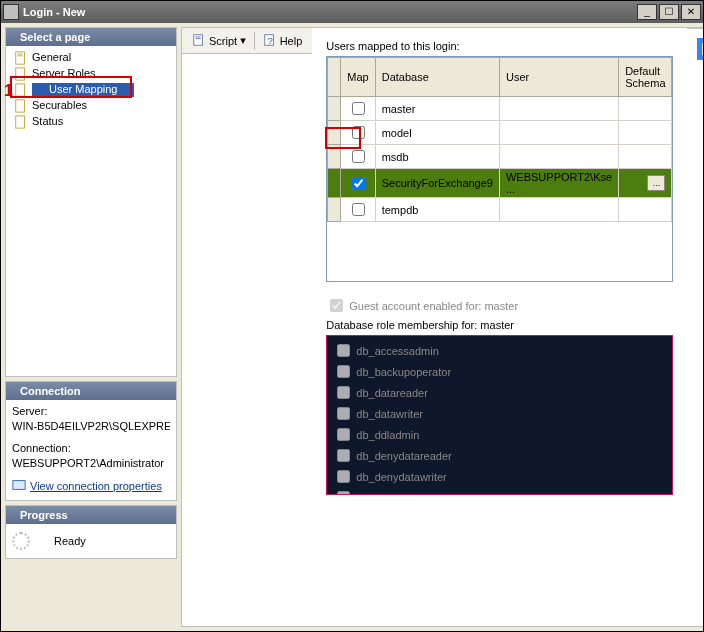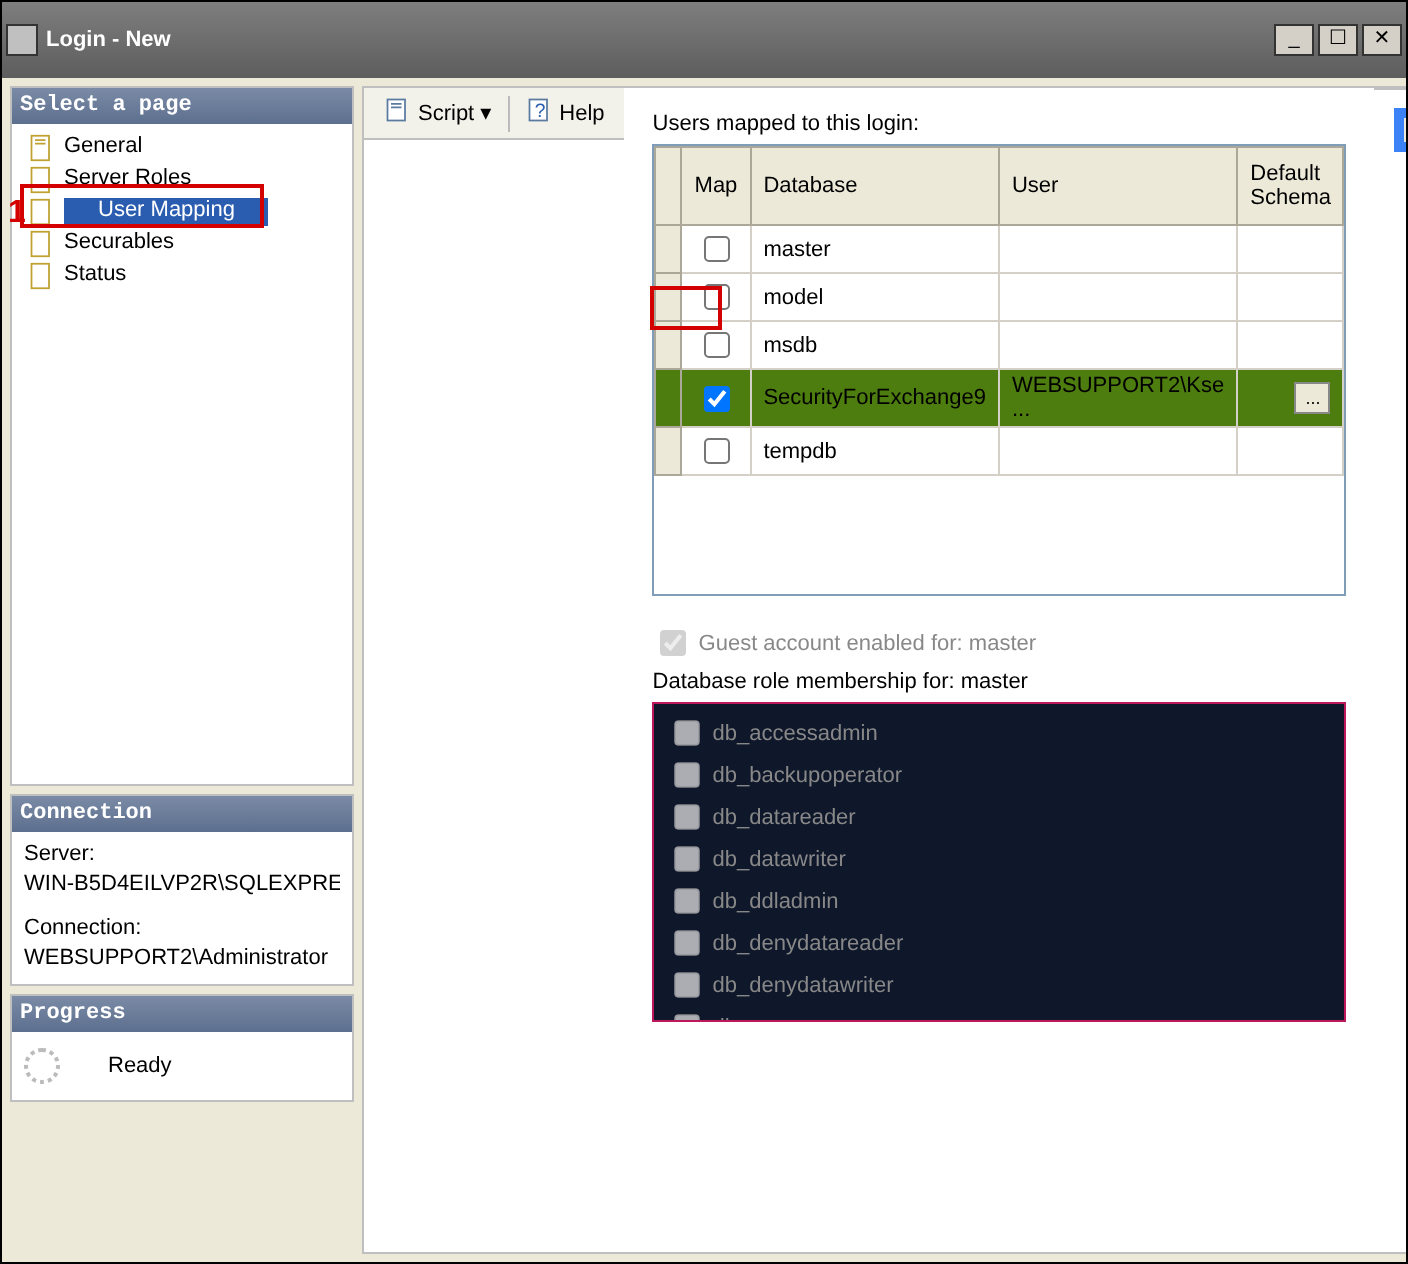--- a/index.html
+++ b/index.html
@@ -1,26 +1,26 @@
 <!DOCTYPE html>
 <html><head>
 <meta charset="utf-8">
 <style>
   * { box-sizing: border-box; font-family: Tahoma, sans-serif; font-size: 11px; }
   html, body { margin: 0; padding: 0; height: 100%; }
   .window { width: 704px; height: 632px; border: 1px solid #000; background: #ece9d8; display: flex; flex-direction: column; }
-  .titlebar { height: 38px; background: linear-gradient(to bottom, #7e7e7e, #5d5d5d); display: flex; align-items: center; color: #fff; padding: 0 2px; }
+  .titlebar { height: 22px; background: linear-gradient(to bottom, #7e7e7e, #5d5d5d); display: flex; align-items: center; color: #fff; padding: 0 2px; }
   .titlebar .appicon { width: 16px; height: 16px; background: #c0c0c0; border: 1px solid #333; margin-right: 4px; }
   .titlebar .title { flex: 1; font-weight: bold; }
   .titlebar .winbtns { display: flex; }
   .titlebar .winbtn { width: 20px; height: 16px; background: #d4d0c8; border: 1px solid #333; margin-left: 2px; display: flex; align-items: center; justify-content: center; color: #000; font-size: 10px; line-height: 1; cursor: default; }
   .body { flex: 1; display: flex; padding: 4px; gap: 4px; overflow: hidden; }
   .leftpanel { width: 172px; display: flex; flex-direction: column; gap: 4px; }
   .panel { background: #f5f3ea; border: 1px solid #bfbfbf; }
-  .panelhdr { background: linear-gradient(to bottom, #7b8ba6, #5c6f8e); color: #fff; font-weight: bold; padding: 3px 4px; font-family: Liberation Mono, monospace; }
+  .panelhdr { background: linear-gradient(to bottom, #7b8ba6, #5c6f8e); color: #fff; font-weight: bold; padding: 3px 14px; }
   .panelbody { padding: 4px 6px; background: #fff; }
   .navitem { display: flex; padding: 1px 2px; cursor: pointer; }
   .navitem.selected span.txt { background: #2a5db0; color: #fff; padding: 0 17px; }
   .navicon { width: 14px; height: 14px; margin-right: 4px; display: inline-block; }
   .rightpanel { flex: 1; border: 1px solid #bfbfbf; background: #fff; display: flex; flex-direction: row; }
   .toolbar { height: 26px; border-bottom: 1px solid #bfbfbf; display: flex; align-items: center; padding: 0 6px; gap: 4px; background: #f3f2ea; }
   .tbtn { display: flex; align-items: center; padding: 2px 4px; gap: 3px; cursor: pointer; }
   .content { flex: 1; padding: 12px 14px 10px 14px; display: flex; flex-direction: column; overflow: hidden; }
   .label { margin-bottom: 4px; }
   .grid { border: 1px solid #7f9db9; height: 226px; background: #fff; }
@@ -105,20 +105,26 @@
       </div>
 
       <div class="panel">
         <div class="panelhdr">Connection</div>
         <div class="panelbody conninfo">
           <div>Server:</div>
           <div style="white-space:nowrap; overflow:hidden;">WIN-B5D4EILVP2R\SQLEXPRESS</div>
           <div style="height:6px;"></div>
           <div>Connection:</div>
           <div style="white-space:nowrap; overflow:hidden;">WEBSUPPORT2\Administrator</div>
+          <a class="connlink">
+            <span><svg class="ic" viewBox="0 0 16 16">
+                  <rect x="1" y="3" width="14" height="10" fill="#dce8ff" stroke="#2a5db0"></rect>
+                </svg></span>
+            <span>View connection properties</span>
+          </a>
         </div>
       </div>
 
       <div class="panel progresspanel">
         <div class="panelhdr">Progress</div>
         <div class="panelbody">
           <span class="spinner"></span>
           <span>Ready</span>
         </div>
       </div>

